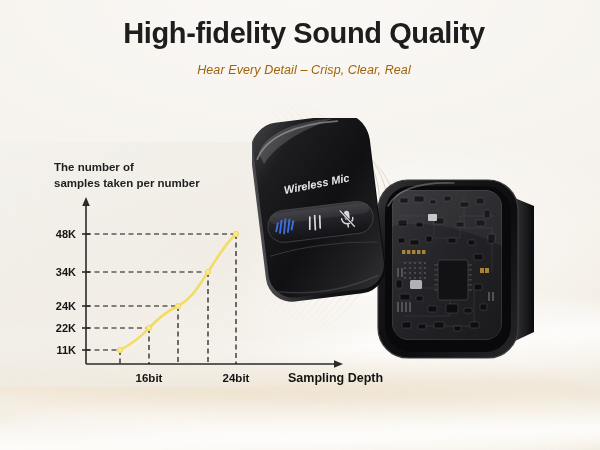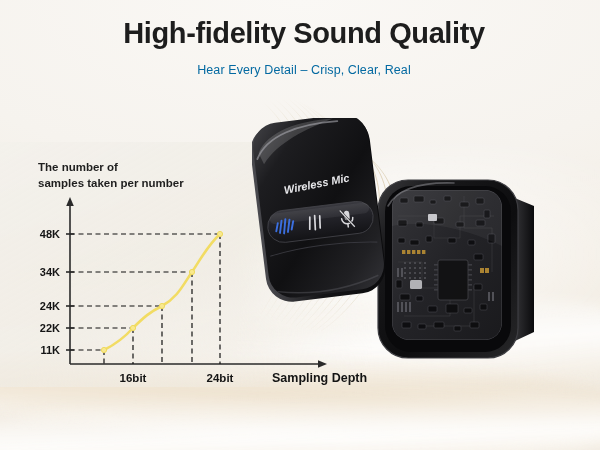--- a/index.html
+++ b/index.html
@@ -20,34 +20,34 @@
   .silk{ position:absolute; left:-10%; width:120%; border-radius:50%; filter:blur(6px); pointer-events:none; }
   .s1{ top:300px; height:120px; background:linear-gradient(180deg, rgba(255,255,255,0) 0%, rgba(255,255,255,.85) 45%, rgba(234,221,200,.45) 100%); transform:rotate(-4deg); }
   .s2{ top:352px; height:90px;  background:linear-gradient(180deg, rgba(240,228,208,.0) 0%, rgba(236,222,199,.75) 50%, rgba(255,255,255,.5) 100%); transform:rotate(3deg); }
   .s3{ top:392px; height:80px;  background:linear-gradient(180deg, rgba(255,255,255,.0) 0%, rgba(255,255,255,.9) 60%, rgba(244,235,220,.6) 100%); transform:rotate(-2deg); }
   .s4{ top:250px; height:120px; left:-20%; width:90%; background:linear-gradient(180deg, rgba(255,255,255,0) 0%, rgba(255,255,255,.55) 60%, rgba(238,227,208,.35) 100%); transform:rotate(-8deg); }
   .s5{ top:150px; left:40%; width:80%; height:260px; background:radial-gradient(ellipse at 30% 40%, rgba(255,255,255,.75), rgba(255,255,255,0) 65%); filter:blur(12px); }
 
   
   .header{ position:absolute; top:18px; left:0; right:0; text-align:center; z-index:6;padding-left:8px; }
   .title{ font-size:29px; font-weight:bold; letter-spacing:-.4px; color:#1d1d1d; line-height:1.1; }
-  .subtitle{ margin-top:13px; font-size:12.5px; color:#0369a1; letter-spacing:.1px; }
+  .subtitle{ margin-top:13px; font-size:12.5px; color:#a16207; letter-spacing:.1px;font-style:italic; }
 
   
   .waves{ position:absolute; left:255px; top:82px; width:150px; height:250px; z-index:2; pointer-events:none; }
 
   
   .panel{
     position:absolute; left:-40px; top:142px; width:412px; height:245px;
     background:linear-gradient(150deg, rgba(243,241,236,.96) 0%, rgba(240,236,228,.80) 55%, rgba(240,235,226,.30) 100%);
     border-radius:14px; z-index:3;
     -webkit-mask-image:linear-gradient(100deg, #000 0%, #000 68%, rgba(0,0,0,.35) 88%, rgba(0,0,0,0) 100%);
             mask-image:linear-gradient(100deg, #000 0%, #000 68%, rgba(0,0,0,.35) 88%, rgba(0,0,0,0) 100%);
   }
-  .chart-wrap{ position:absolute; left:0; top:142px; width:400px; height:250px; z-index:4; }
+  .chart-wrap{ position:absolute; left:16px; top:142px; width:400px; height:250px; z-index:4; }
   .axis-title{ position:absolute; left:38px; top:18px; font-size:11.5px; font-weight:bold; color:#1f1f1f; line-height:1.35; }
   .chart-svg{ position:absolute; left:0; top:0; }
 
   .ylab{ font:bold 11px "Liberation Sans", sans-serif; fill:#141414; }
   .xlab{ font:bold 11.5px "Liberation Sans", sans-serif; fill:#141414; }
   .xtitle{ font:bold 12.5px "Liberation Sans", sans-serif; fill:#141414; }
 
   
   .dev-front{ position:absolute; left:252px; top:118px; width:134px; height:184px; z-index:5; }
   .dev-back { position:absolute; left:364px; top:176px; width:190px; height:192px; z-index:4; }

